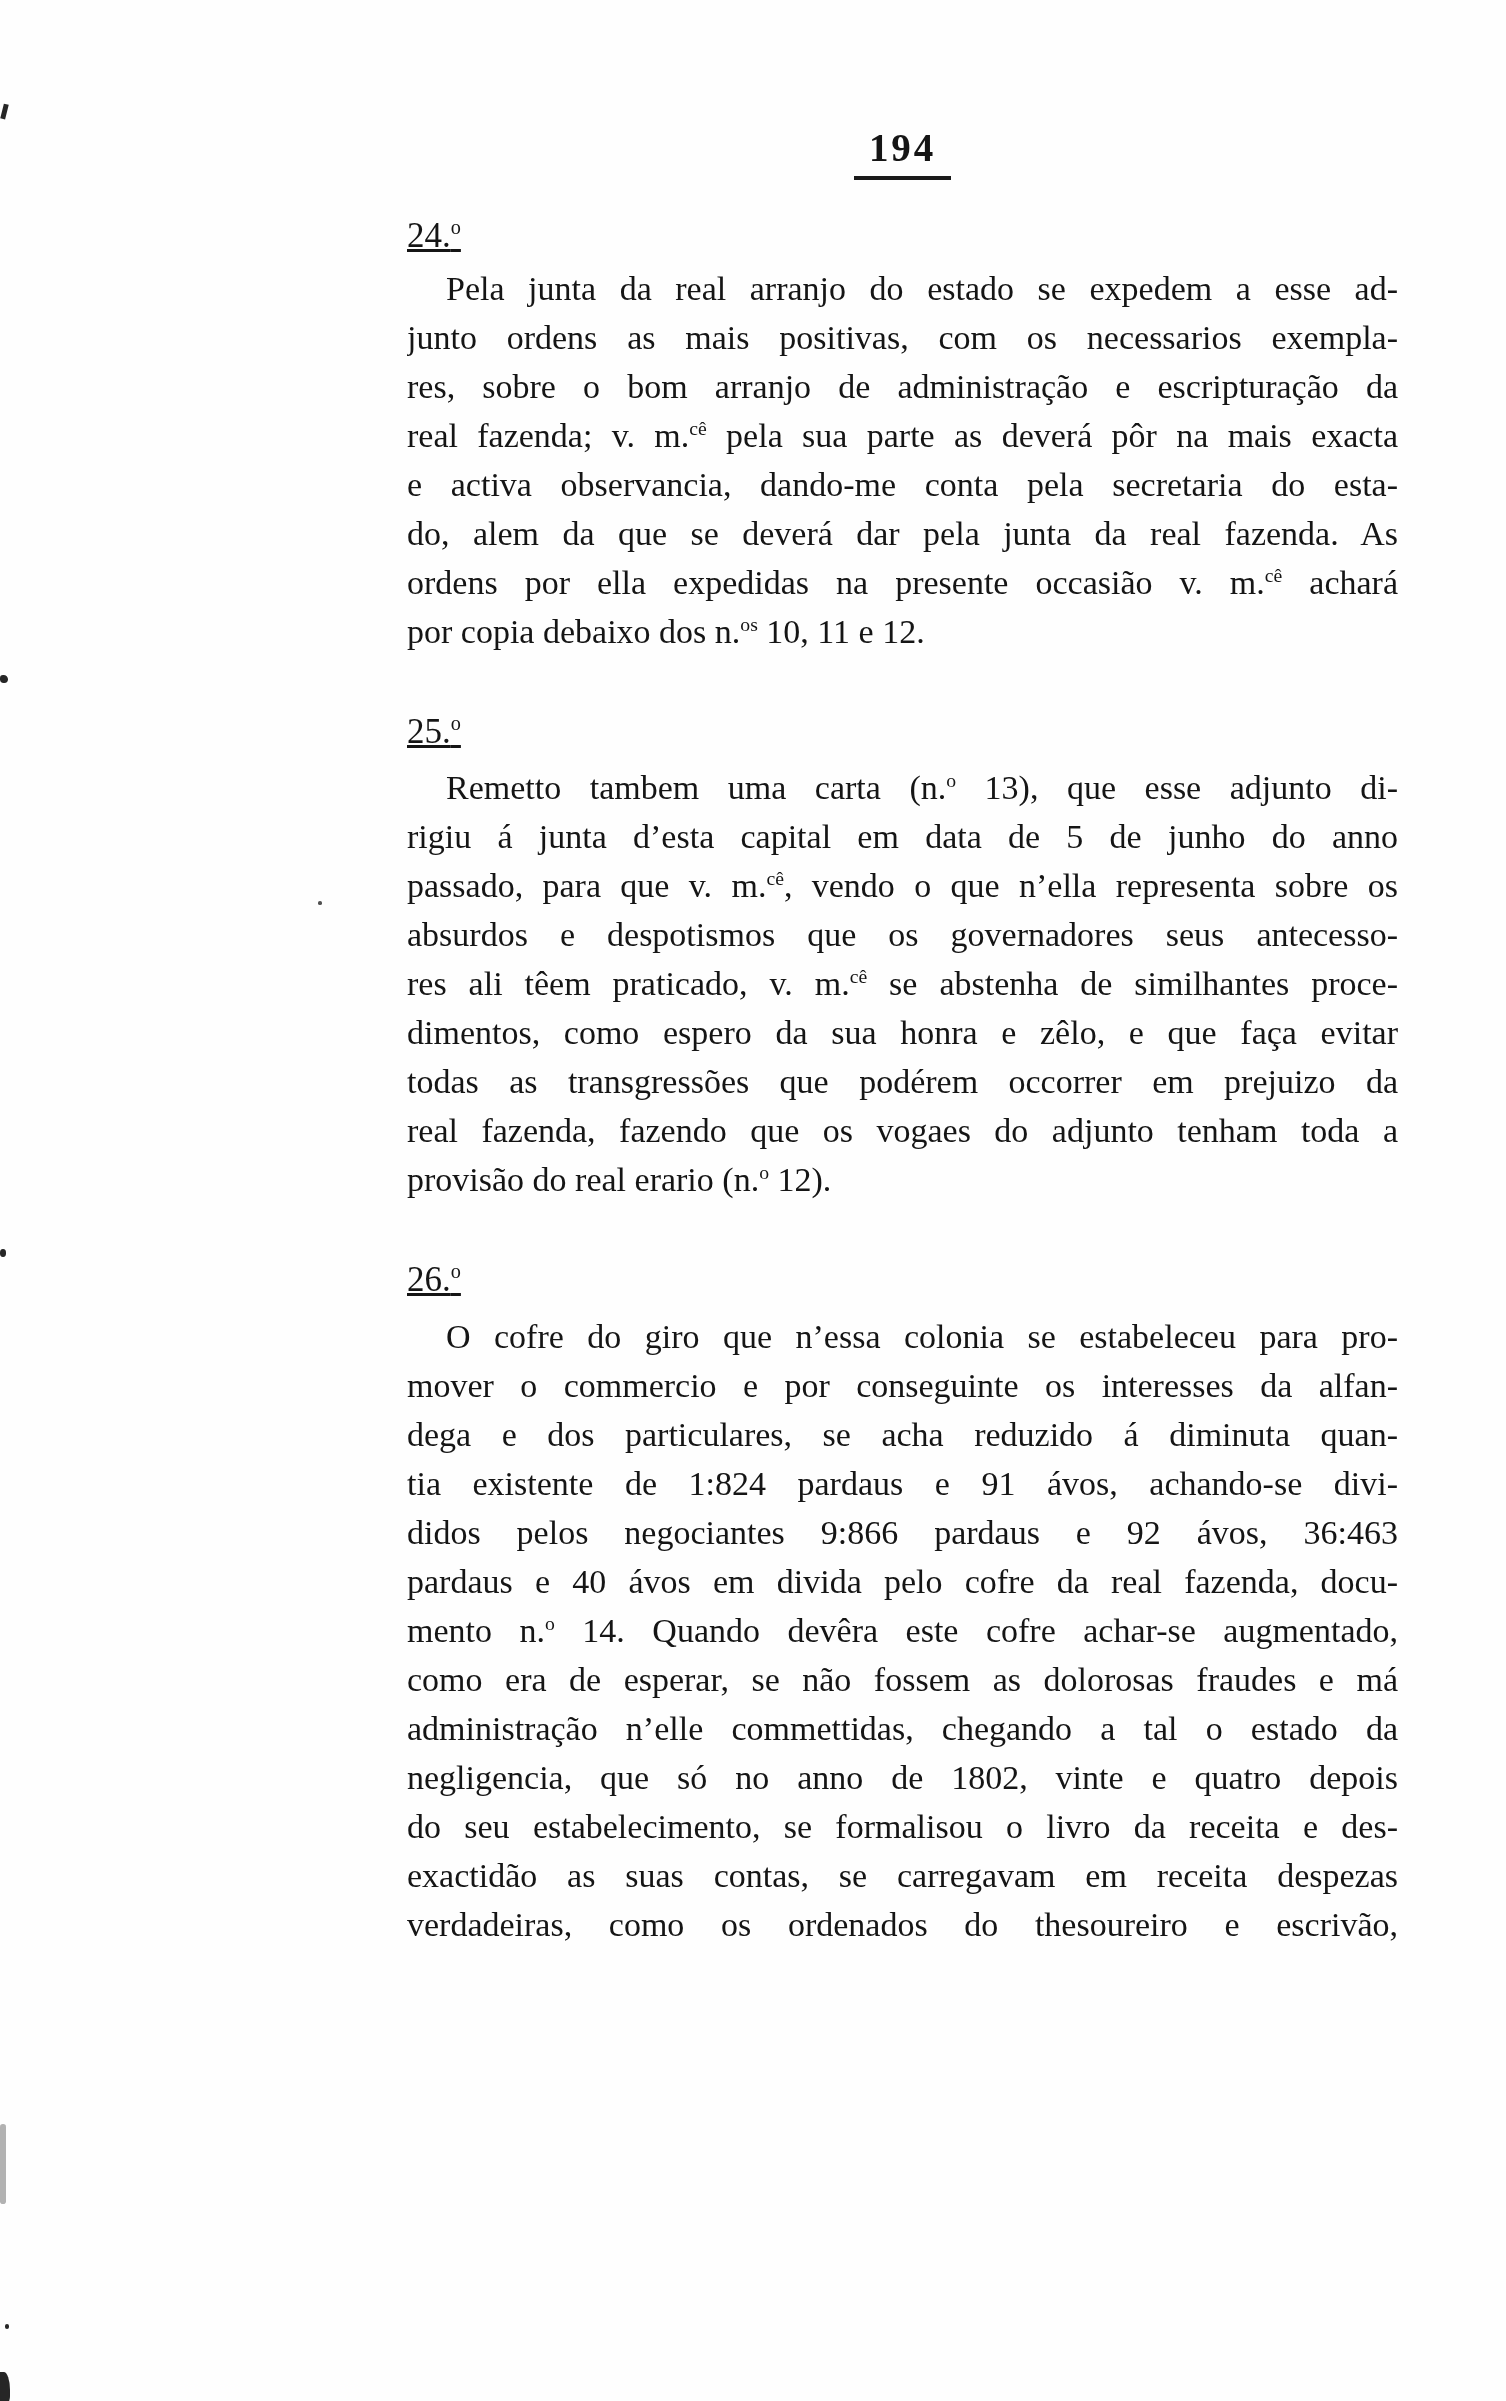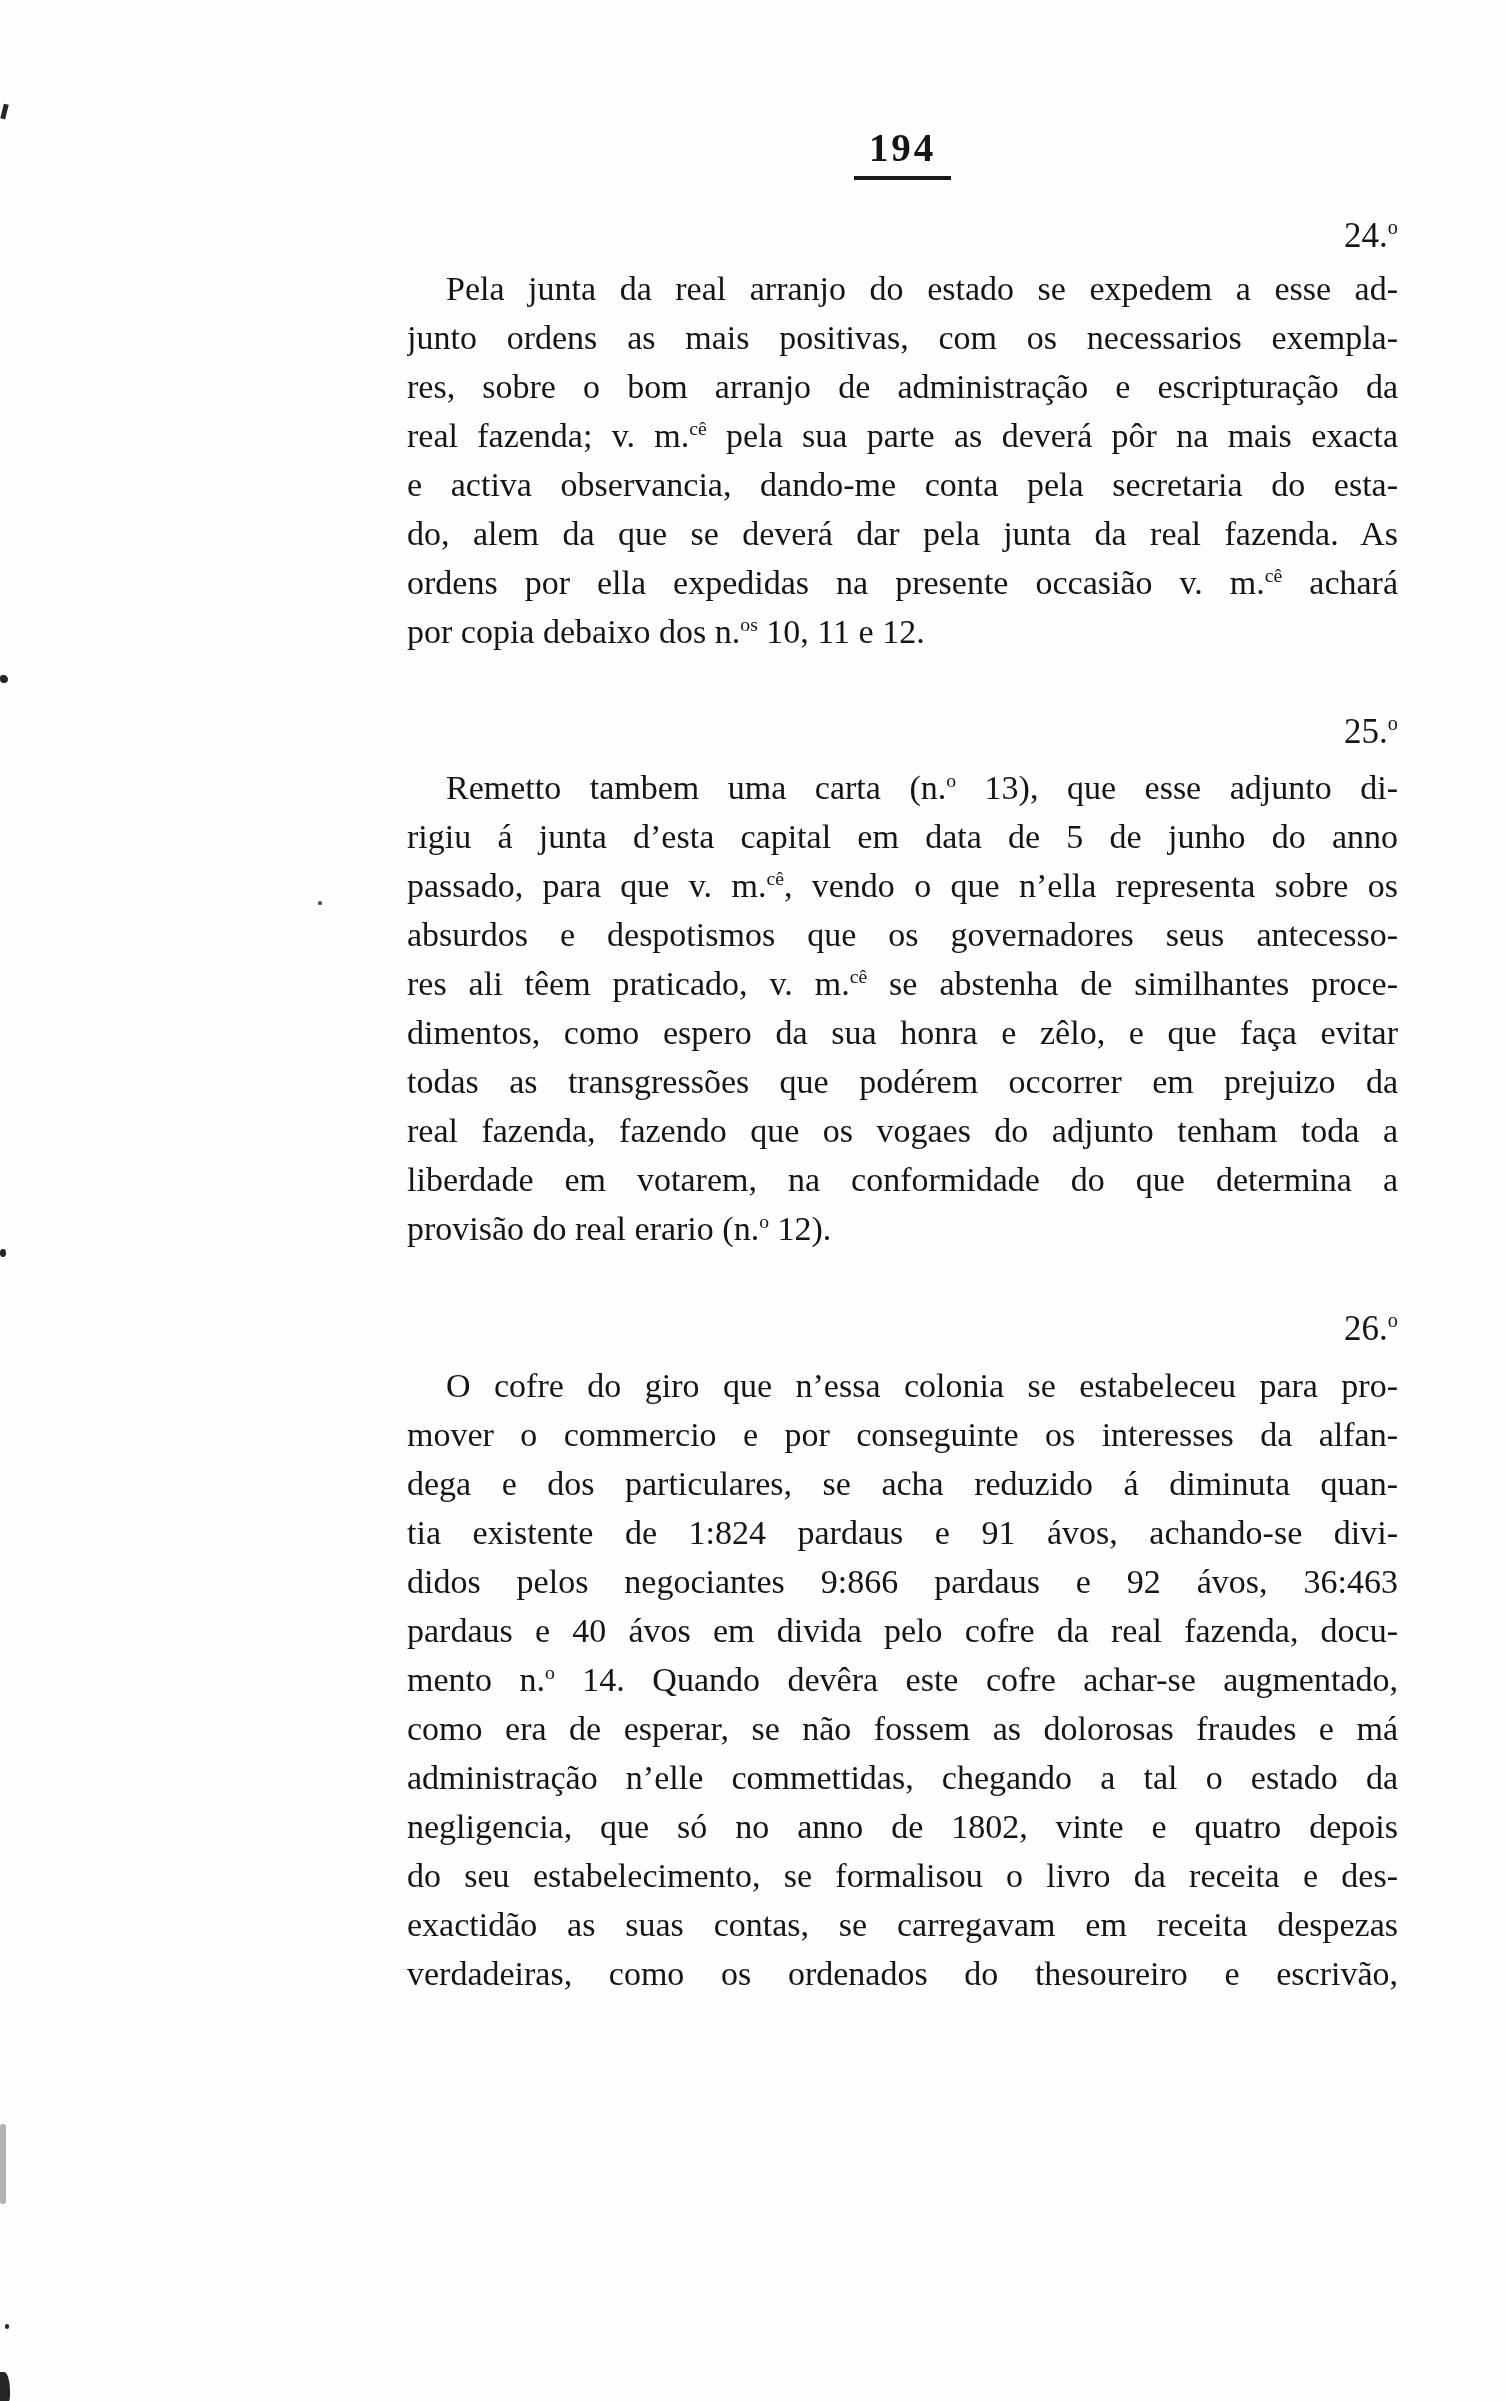--- a/index.html
+++ b/index.html
@@ -33,24 +33,25 @@
   }
 
   .page-number-rule {
     width: 97px;
     height: 4.7px;
     background: #1a1a1a;
     margin: 7.5px auto 0 auto;
   }
 
   .section-heading {
-    text-align: right;
+    text-align: left;
     font-size: 35px;
     line-height: 49px;
     margin-top: 51px;
+    text-decoration: underline;
   }
   .section-heading.first { margin-top: 31px; }
 
   .para { margin-top: 7.5px; }
   .para.first { margin-top: 3.7px; }
 
   .line {
     font-size: 34px;
     line-height: 49px;
     height: 49px;
@@ -102,21 +103,20 @@
         <div class="section-heading">25.<sup>o</sup></div>
         <div class="para">
           <div class="line indent j">Remetto tambem uma carta (n.<sup>o</sup> 13), que esse adjunto di-</div>
           <div class="line j">rigiu á junta d’esta capital em data de 5 de junho do anno</div>
           <div class="line j">passado, para que v. m.<sup>cê</sup>, vendo o que n’ella representa sobre os</div>
           <div class="line j">absurdos e despotismos que os governadores seus antecesso-</div>
           <div class="line j">res ali têem praticado, v. m.<sup>cê</sup> se abstenha de similhantes proce-</div>
           <div class="line j">dimentos, como espero da sua honra e zêlo, e que faça evitar</div>
           <div class="line j">todas as transgressões que podérem occorrer em prejuizo da</div>
           <div class="line j">real fazenda, fazendo que os vogaes do adjunto tenham toda a</div>
-          <div class="line j">liberdade em votarem, na conformidade do que determina a</div>
           <div class="line noj">provisão do real erario (n.<sup>o</sup> 12).</div>
         </div>
         <div class="section-heading">26.<sup>o</sup></div>
         <div class="para">
           <div class="line indent j">O cofre do giro que n’essa colonia se estabeleceu para pro-</div>
           <div class="line j">mover o commercio e por conseguinte os interesses da alfan-</div>
           <div class="line j">dega e dos particulares, se acha reduzido á diminuta quan-</div>
           <div class="line j">tia existente de 1:824 pardaus e 91 ávos, achando-se divi-</div>
           <div class="line j">didos pelos negociantes 9:866 pardaus e 92 ávos, 36:463</div>
           <div class="line j">pardaus e 40 ávos em divida pelo cofre da real fazenda, docu-</div>

